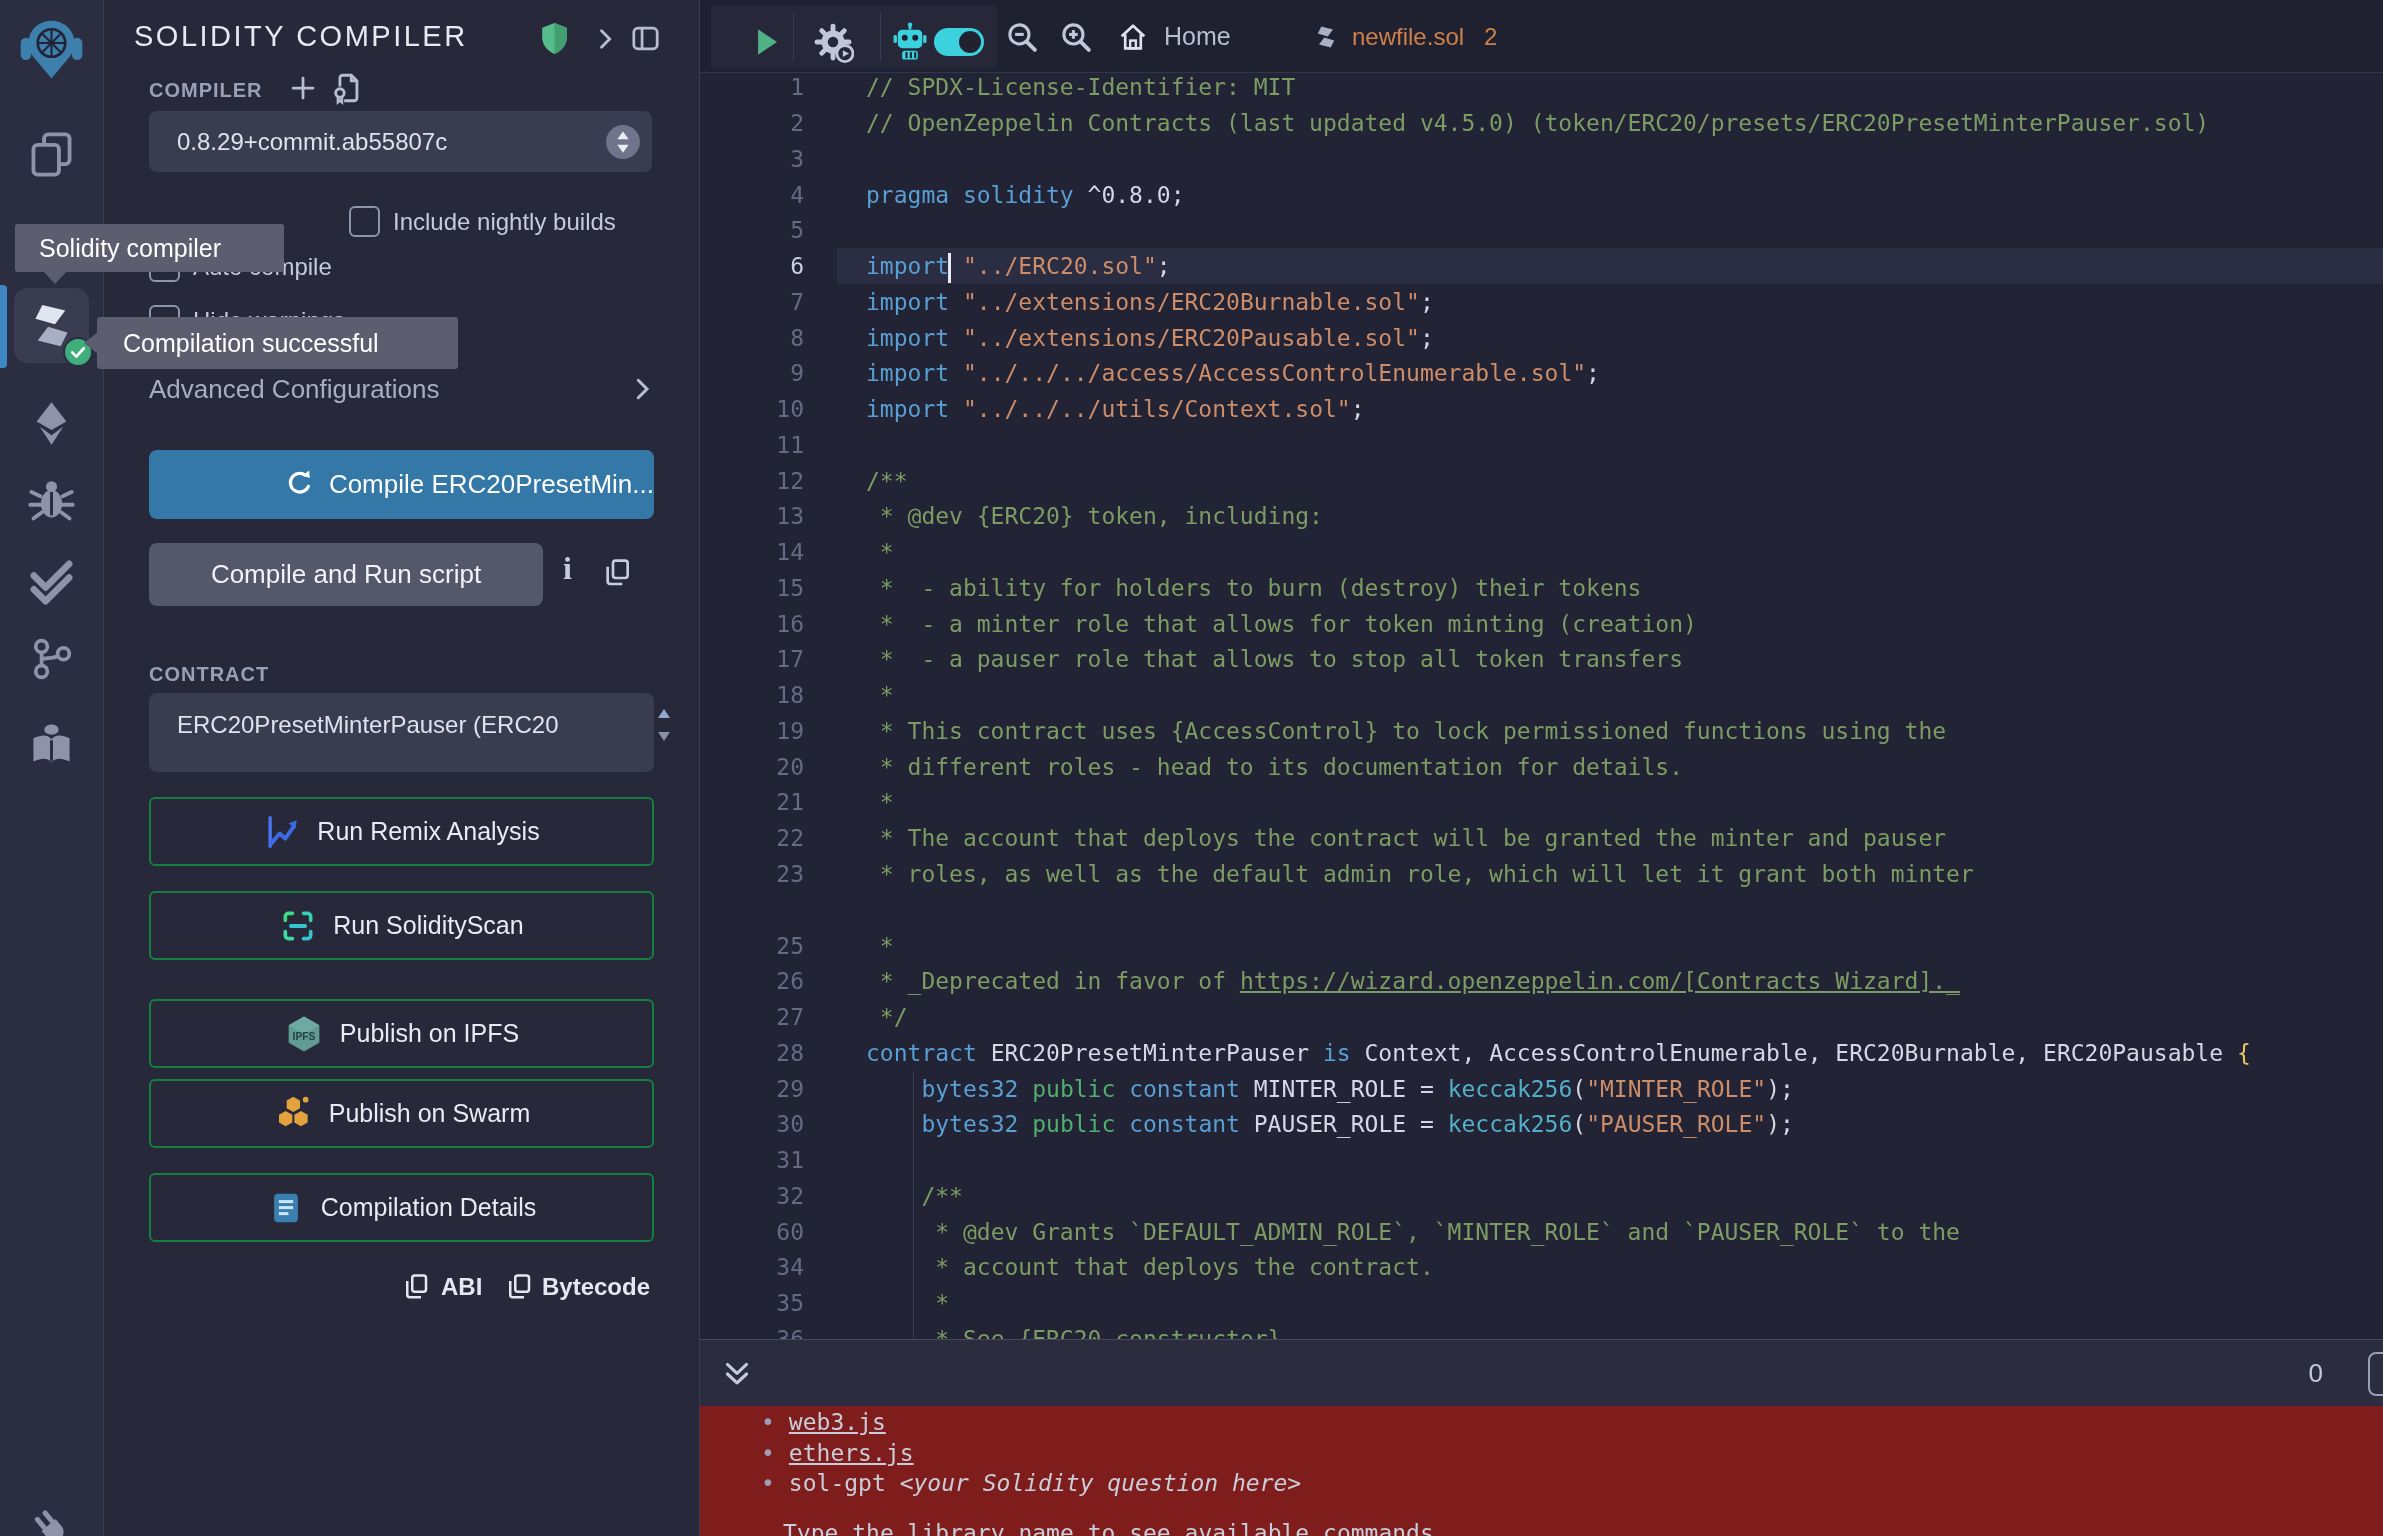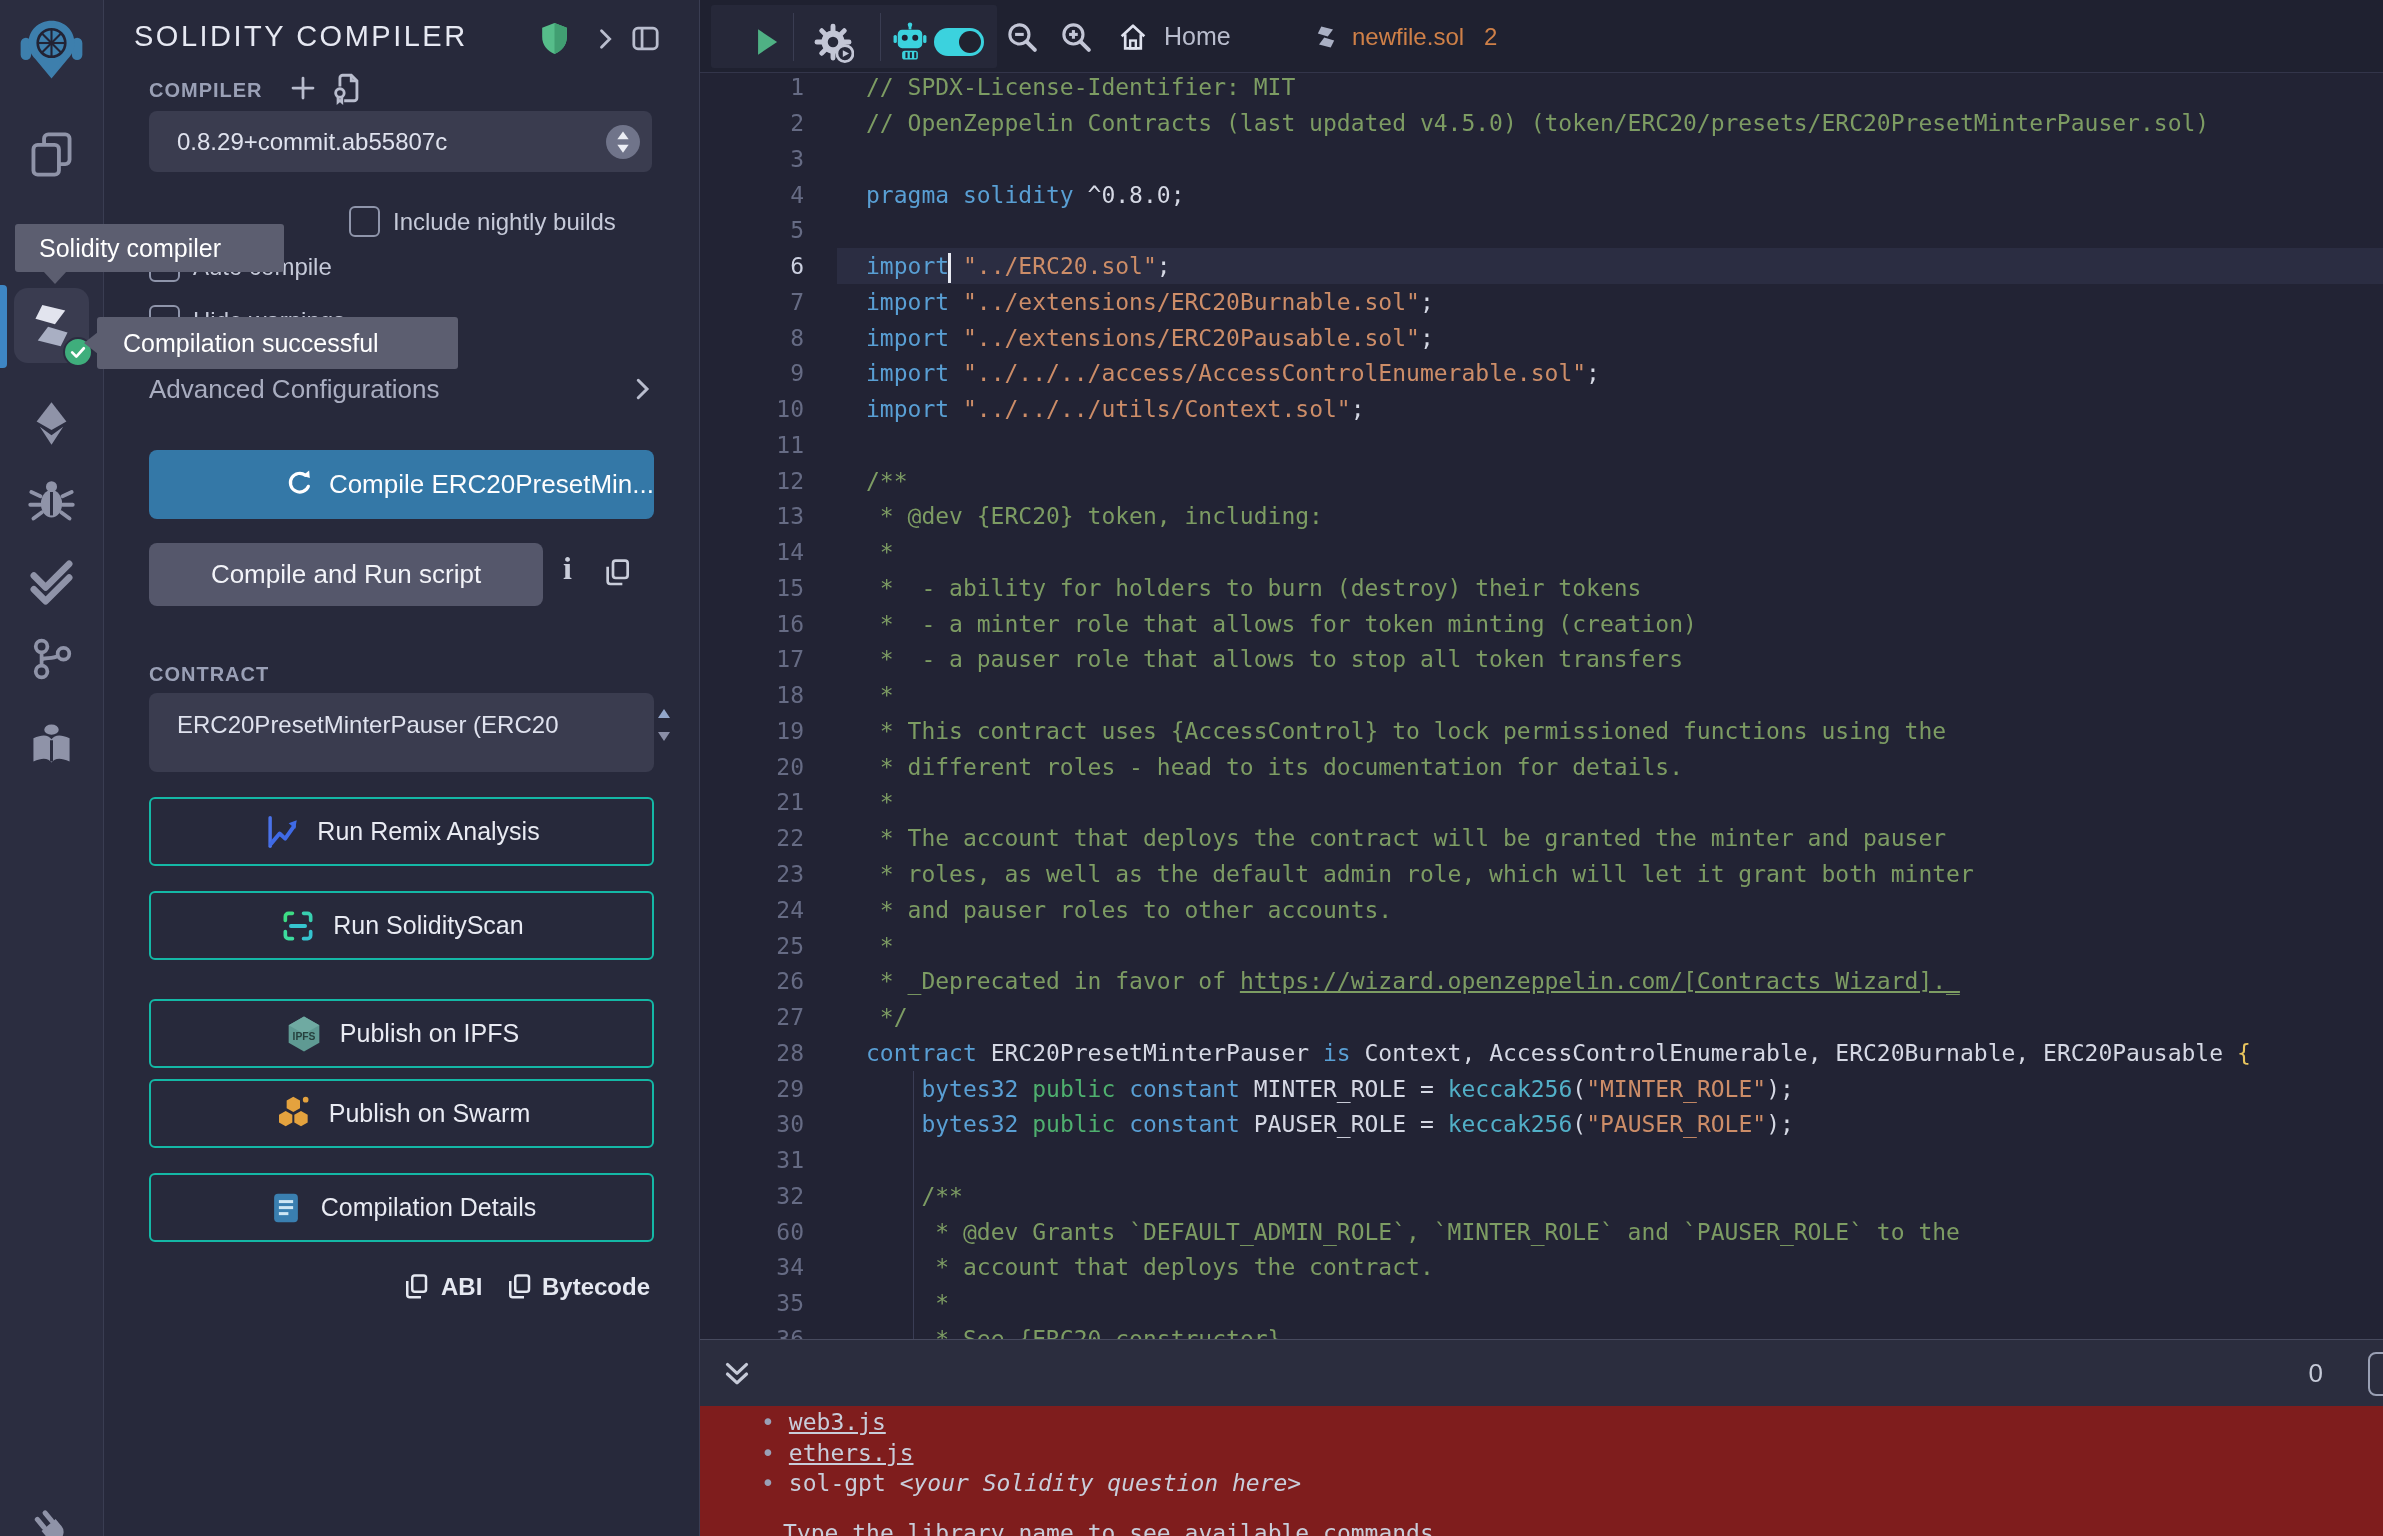--- a/index.html
+++ b/index.html
@@ -28,21 +28,21 @@
   .small-label { font-size:20px; font-weight:700; letter-spacing:1px; color:#9aa0b6; }
   .select-box { background:#3a3c4f; border-radius:8px; color:#dfe2ee; }
   .spin-circle { position:absolute; width:34px; height:34px; border-radius:50%;
     background:#70748a; }
   .checkbox { width:31px; height:31px; border:2.5px solid #8f95ab; border-radius:6px; }
   .cb-label { font-size:24px; color:#c6cad9; line-height:31px; }
   .btn-blue { background:#3478a7; border-radius:8px; display:flex; align-items:center;
     justify-content:flex-end; gap:14px; color:#fdfdfe; font-size:26px; }
   .btn-gray { background:#55576b; border-radius:8px; display:flex; align-items:center;
     justify-content:center; color:#f2f3f8; font-size:26px; }
-  .action-btn { left:45px; width:505px; height:69px; border:2px solid #14b8a6;
+  .action-btn { left:45px; width:505px; height:69px; border:2px solid #15803d;
     border-radius:6px; display:flex; align-items:center; justify-content:center;
     gap:16px; color:#e9ebf3; font-size:25px; }
   .tooltip { position:absolute; background:#5c5e70; color:#ffffff; font-size:25px;
     border-radius:3px; z-index:60; }
   .tooltip1::after { content:""; position:absolute; left:28px; bottom:-12px;
     border-left:12px solid transparent; border-right:12px solid transparent;
     border-top:13px solid #5c5e70; }
   .tooltip2::before { content:""; position:absolute; left:-13px; top:15px;
     border-top:11px solid transparent; border-bottom:11px solid transparent;
     border-right:14px solid #5c5e70; }
@@ -440,24 +440,20 @@
           <div class="lnum">21</div>
           <div class="lcode"><span class="tk-cmt"> *</span></div>
         </div>
         <div class="crow" style="top: 820px;">
           <div class="lnum">22</div>
           <div class="lcode"><span class="tk-cmt"> * The account that deploys the contract will be granted the minter and pauser</span></div>
         </div>
         <div class="crow" style="top: 856px;">
           <div class="lnum">23</div>
           <div class="lcode"><span class="tk-cmt"> * roles, as well as the default admin role, which will let it grant both minter</span></div>
-        </div>
-        <div class="crow" style="top: 892px;">
-          <div class="lnum">24</div>
-          <div class="lcode"><span class="tk-cmt"> * and pauser roles to other accounts.</span></div>
         </div>
         <div class="crow" style="top: 928px;">
           <div class="lnum">25</div>
           <div class="lcode"><span class="tk-cmt"> *</span></div>
         </div>
         <div class="crow" style="top: 963px;">
           <div class="lnum">26</div>
           <div class="lcode"><span class="tk-cmt"> * _Deprecated in favor of </span><span class="tk-cmtu">https://wizard.openzeppelin.com/[Contracts Wizard]._</span></div>
         </div>
         <div class="crow" style="top: 999px;">

